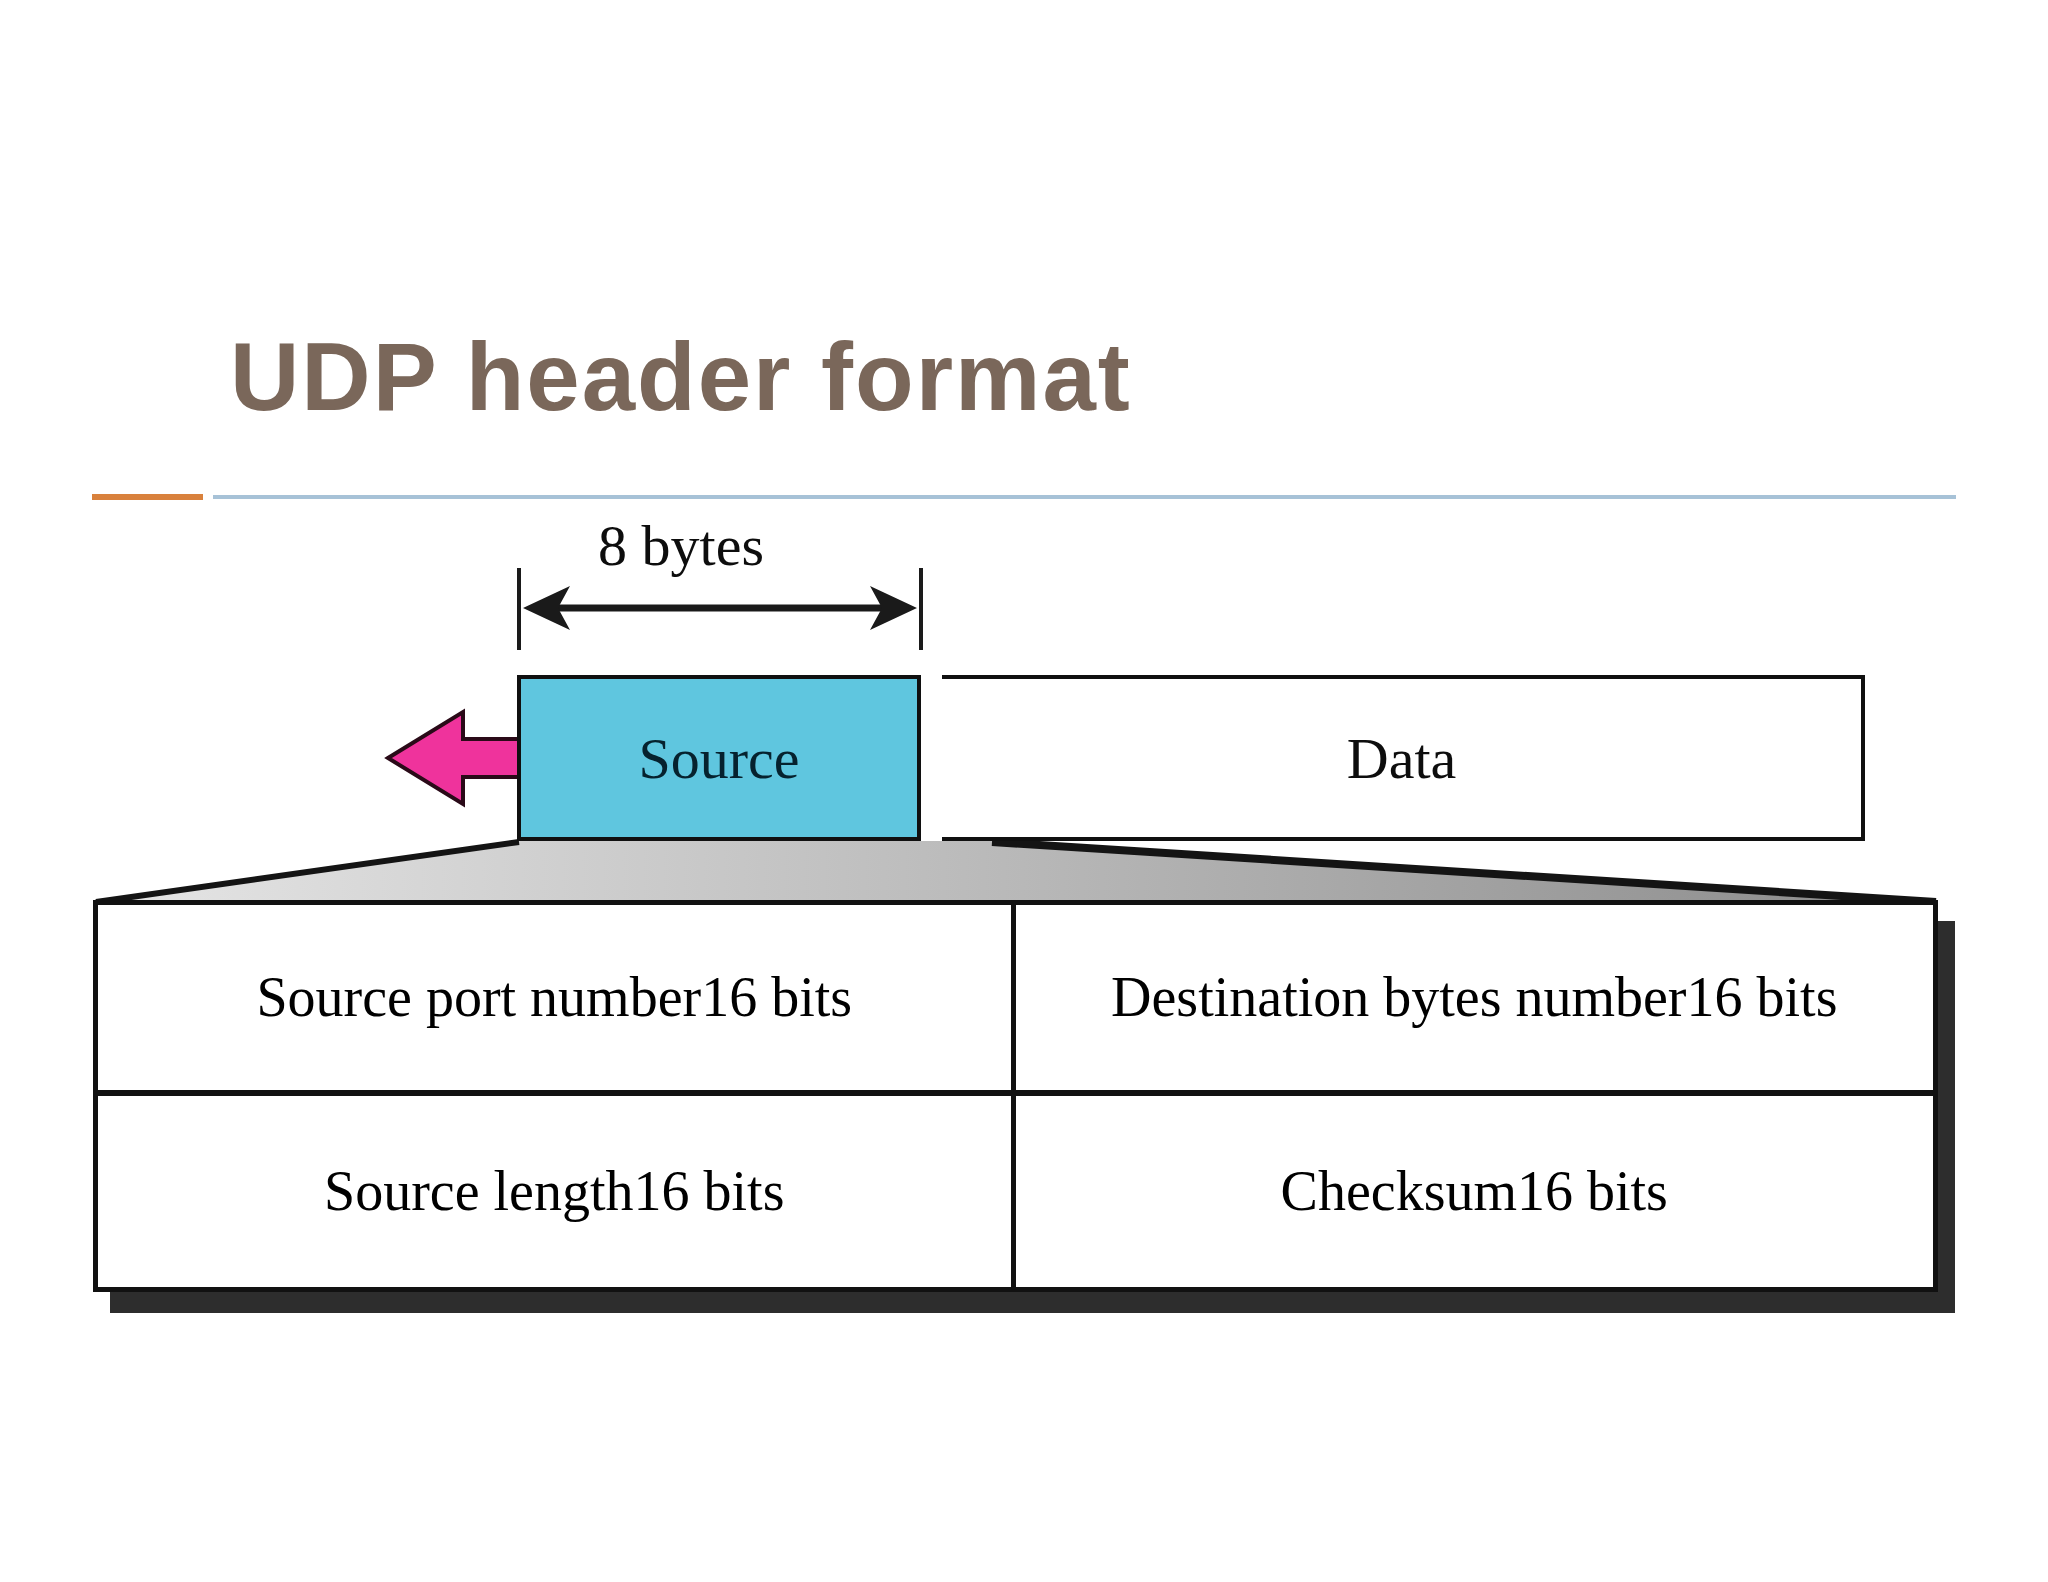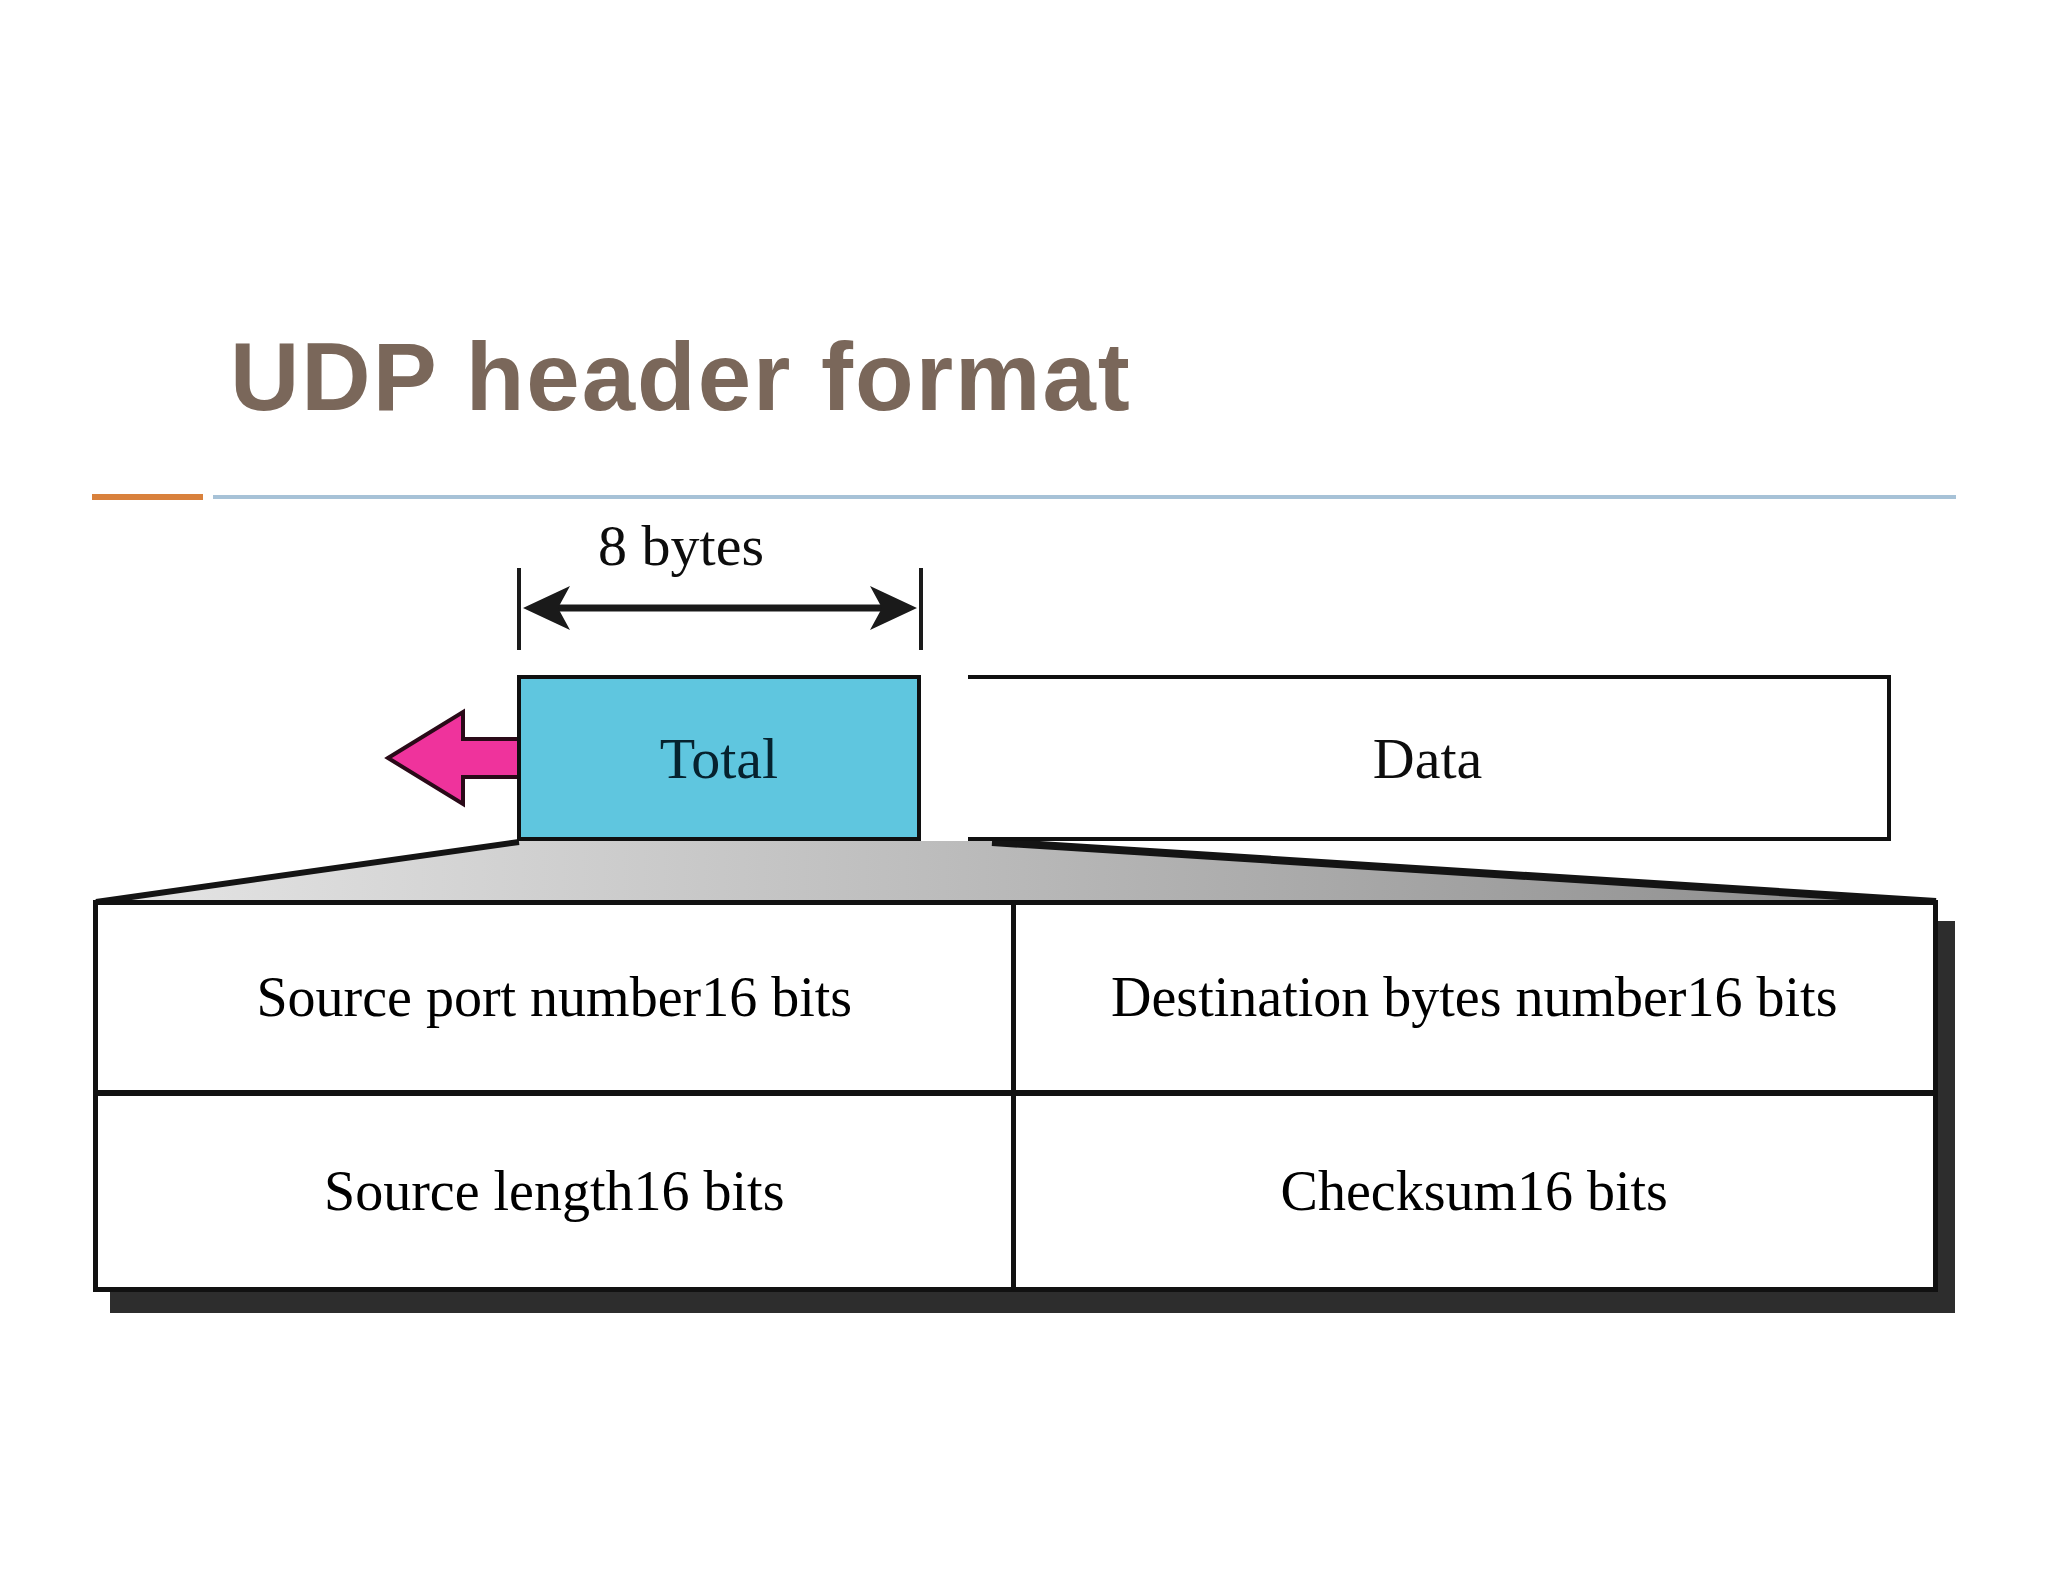--- a/index.html
+++ b/index.html
@@ -45,21 +45,21 @@
   
   .pkt-box{
     position:absolute;top:675px;height:166px;
     box-sizing:border-box;
     border:4px solid #101010;
     display:flex;align-items:center;justify-content:center;
     z-index:2;
     font-size:58px;color:#06222e;
   }
   .header-box{left:517px;width:404px;background:#5FC6DF;}
-  .data-box{left:968px;width:923px;background:#ffffff;border-left:none;color:#0d0d0d;}
+  .data-box{left:942px;width:923px;background:#ffffff;border-left:none;color:#0d0d0d;}
   
   .fields-table{
     position:absolute;left:93px;top:900px;width:1845px;height:392px;
     box-sizing:border-box;
     border:5px solid #111111;
     background:#ffffff;
     display:grid;
     grid-template-columns:1fr 1fr;
     grid-template-rows:1fr 1fr;
     box-shadow:17px 21px 0 0 #2D2D2D;
@@ -104,21 +104,21 @@
     <line x1="519" y1="568" x2="519" y2="650" stroke="#1a1a1a" stroke-width="4"></line>
     <line x1="921" y1="568" x2="921" y2="650" stroke="#1a1a1a" stroke-width="4"></line>
     <line x1="552" y1="608" x2="888" y2="608" stroke="#1a1a1a" stroke-width="7"></line>
     <polygon points="523,608 570,586 558,608 570,630" fill="#1a1a1a"></polygon>
     <polygon points="917,608 870,586 882,608 870,630" fill="#1a1a1a"></polygon>
 
     <polygon points="388,758 463,712 463,739 521,739 521,777 463,777 463,804" fill="#EF339C" stroke="#2A0A18" stroke-width="4" stroke-linejoin="miter"></polygon>
   </svg>
 
   <div class="pkt-box header-box">
-    <span>Total</span>
+    <span>Source</span>
   </div>
   <div class="pkt-box data-box">
     <span>Data</span>
   </div>
 
   <div class="fields-table">
     <div class="cell c0 r0">
       <div class="field-name">Source port number</div>
       <div class="field-size">16 bits</div>
     </div>

